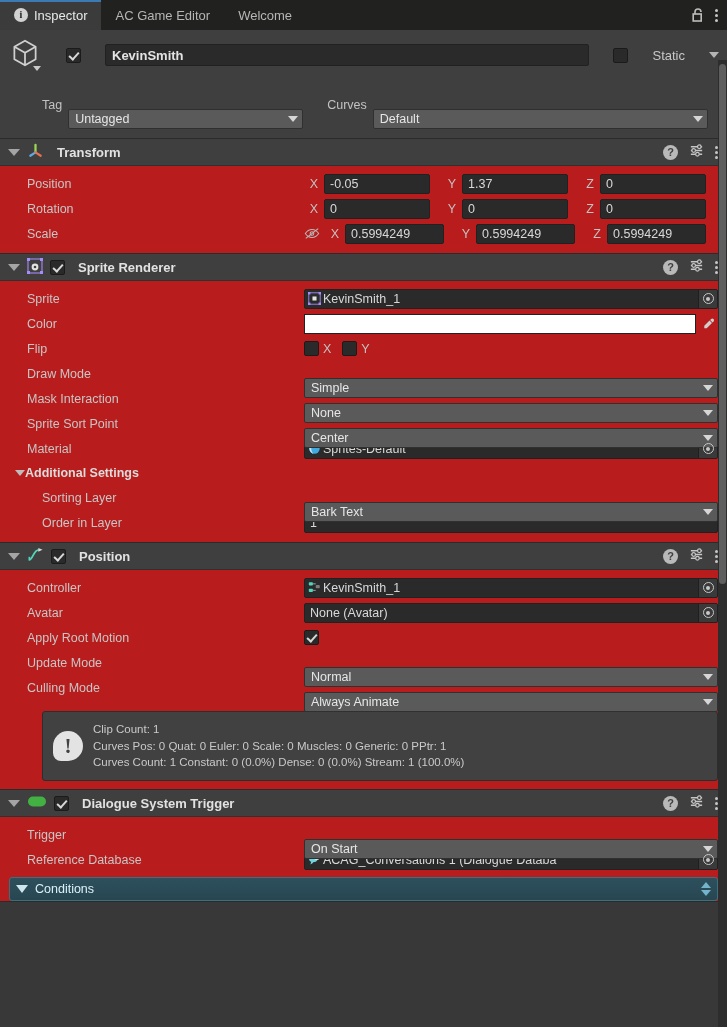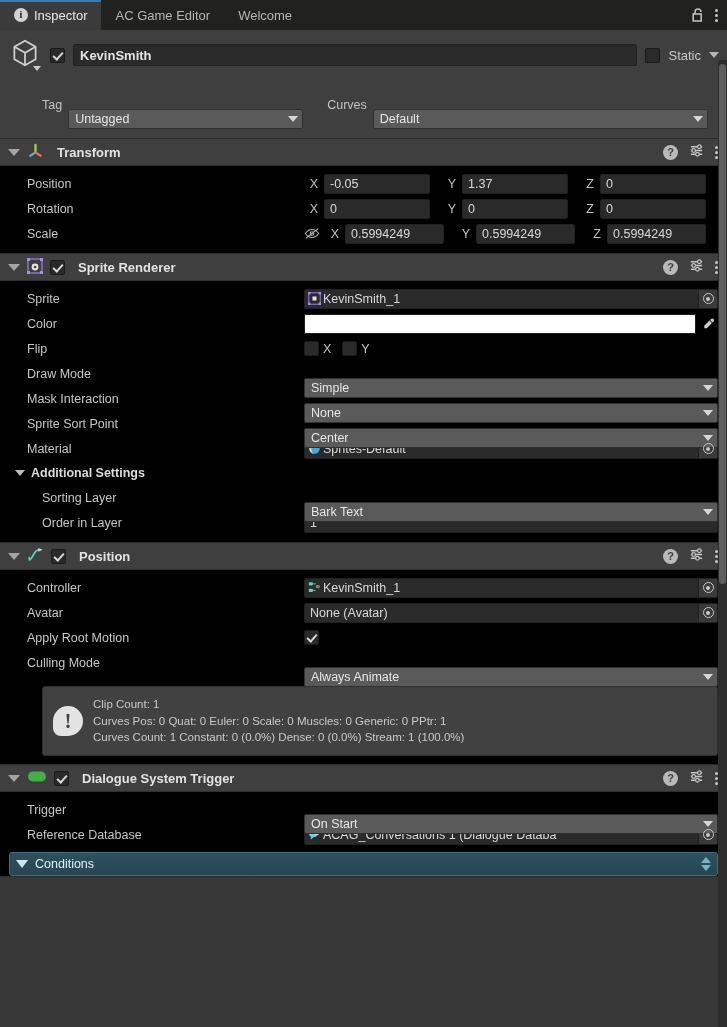--- a/index.html
+++ b/index.html
@@ -70,21 +70,21 @@
     background: #383838;
     overflow: hidden;
   }
 
   
   .go-header {
     background: #3f3f3f;
     padding: 7px 8px 9px 8px;
     border-bottom: 1px solid #2b2b2b;
   }
-  .go-row1 { display: flex; align-items: center; gap: 8px; }
+  .go-row1 { display: flex; align-items: center; gap: 24px; }
   .go-prefab-icon {
     width: 34px; height: 36px;
     position: relative;
     flex: 0 0 auto;
     display: flex; align-items: flex-start; justify-content: center;
     padding-top: 1px;
   }
   .go-prefab-icon .caret {
     position: absolute;
     right: 1px; bottom: 2px;
@@ -155,21 +155,21 @@
   .popup .dd {
     width: 0; height: 0;
     border-left: 5px solid transparent;
     border-right: 5px solid transparent;
     border-top: 6px solid #d6d6d6;
     margin-left: 6px;
     flex: 0 0 auto;
   }
 
   
-  .comp { background: #000000; border-bottom: 1px solid #2b2b2b; }
+  .comp { background: #b91c1c; border-bottom: 1px solid #2b2b2b; }
   .comp-header {
     height: 27px;
     background: #3f3f3f;
     display: flex;
     align-items: center;
     gap: 7px;
     padding: 0 9px 0 8px;
     border-bottom: 1px solid #303030;
   }
   .foldout {
@@ -294,21 +294,20 @@
     width: 15px; height: 15px;
     background: #2a2a2a;
     border: 1px solid #1b1b1b;
     border-radius: 2px;
     flex: 0 0 auto;
   }
 
   .subfoldout-row {
     display: flex; align-items: center;
     height: 24px;
-    gap: 6px;
     padding-left: 6px;
   }
   .subfoldout-row .foldout {
     border-left-width: 5px; border-right-width: 5px; border-top-width: 6px;
     border-top-color: #bdbdbd;
   }
   .subfoldout-label { font-weight: bold; color: #dcdcdc; font-size: 12.5px; }
 
   .hidden-eye { color: #b9b9b9; font-size: 13px; margin-right: 5px; flex: 0 0 auto; display:flex; }
 
@@ -739,20 +738,29 @@
         </span>
       </div>
 
       <div class="prow">
         <span class="plabel">Apply Root Motion</span>
         <span class="pfield">
           <span class="cbox checked"></span>
         </span>
       </div>
 
+      <div class="prow">
+        <span class="plabel">Update Mode</span>
+        <span class="pfield">
+          <span class="popup" style="flex:1">
+            <span class="txt">Normal</span>
+            <span class="dd"></span>
+          </span>
+        </span>
+      </div>
 
       <div class="prow">
         <span class="plabel">Culling Mode</span>
         <span class="pfield">
           <span class="popup" style="flex:1">
             <span class="txt">Always Animate</span>
             <span class="dd"></span>
           </span>
         </span>
       </div>

